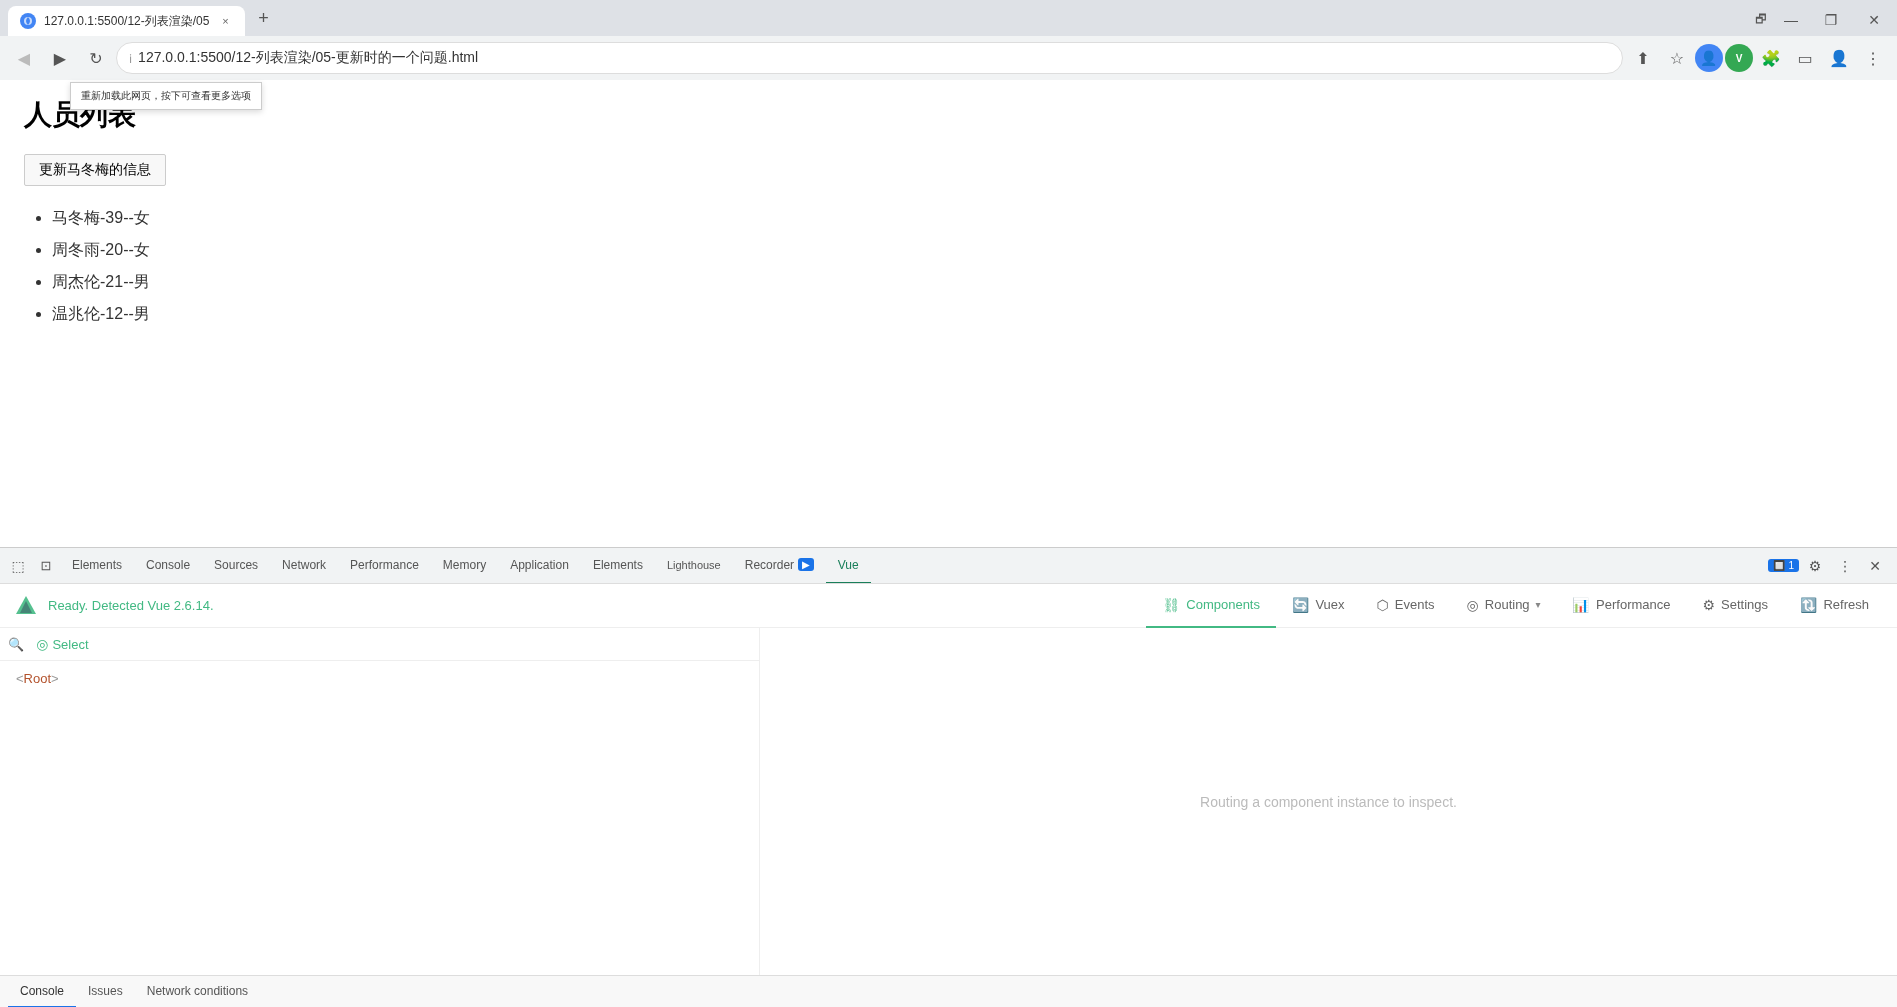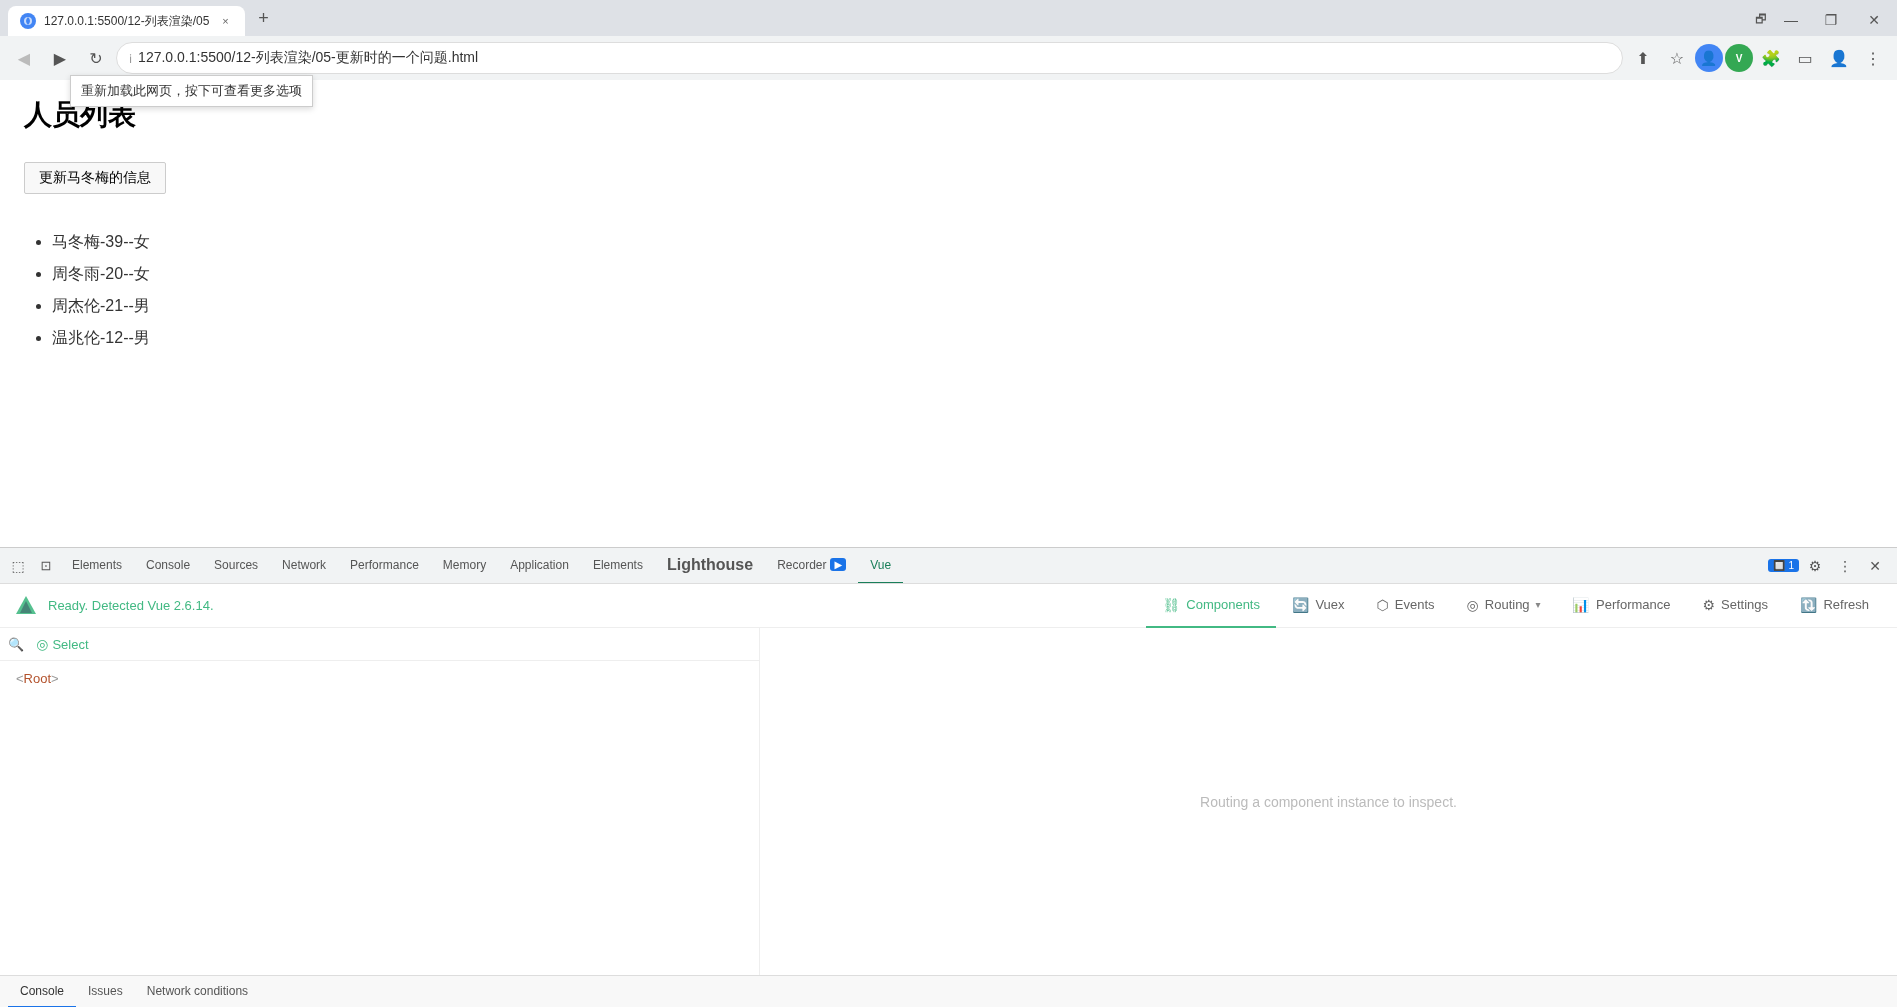--- a/index.html
+++ b/index.html
@@ -61,21 +61,21 @@
       <div style="width:46px; height:32px; display:flex; align-items:center; justify-content:center; cursor:pointer; font-size:14px; color:#555;">✕</div>
     </div>
   </div>
 
   <div class="address-bar" style="display:flex; align-items:center; height:44px; background:#f1f3f4; padding:0 8px; gap:4px;">
     <div class="nav-btn disabled" style="width:32px; height:32px; display:flex; align-items:center; justify-content:center; border-radius:50%; color:#bbb; font-size:16px; cursor:default;">◀</div>
     <div class="nav-btn" style="width:32px; height:32px; display:flex; align-items:center; justify-content:center; border-radius:50%; color:#555; font-size:16px; cursor:pointer;">▶</div>
 
     <div class="reload-btn" style="position:relative; width:32px; height:32px; display:flex; align-items:center; justify-content:center; border-radius:50%; color:#555; font-size:16px; cursor:pointer;">
       ↻
-      <div class="reload-tooltip" style="position:absolute; top:33px; left:-10px; background:#fff; border:1px solid #ccc; border-radius:0; padding:6px 10px; font-size:13px; color:#333; white-space:nowrap; z-index:100; box-shadow:0 2px 6px rgba(0,0,0,0.15);">重新加载此网页，按下可查看更多选项</div>
+      <div class="reload-tooltip" style="position:absolute; top:40px; left:-10px; background:#fff; border:1px solid #ccc; border-radius:0; padding:6px 10px; font-size:10px; color:#333; white-space:nowrap; z-index:100; box-shadow:0 2px 6px rgba(0,0,0,0.15);">重新加载此网页，按下可查看更多选项</div>
     </div>
 
     <div style="flex:1; display:flex; align-items:center; background:#fff; border-radius:16px; height:32px; padding:0 12px; gap:6px; border:1px solid #ddd;">
       <span style="color:#999; font-size:12px;">ℹ</span>
       <span style="font-size:14px; color:#333;">127.0.0.1:5500/12-列表渲染/05-更新时的一个问题.html</span>
     </div>
 
     <div style="display:flex; align-items:center; gap:2px;">
       <div class="toolbar-icon" style="width:32px; height:32px; display:flex; align-items:center; justify-content:center; border-radius:50%; color:#555; font-size:16px;">⬆</div>
       <div class="toolbar-icon" style="width:32px; height:32px; display:flex; align-items:center; justify-content:center; border-radius:50%; color:#555; font-size:16px;">☆</div>
@@ -86,22 +86,22 @@
         <span style="color:#fff; font-size:10px; font-weight:bold;">V</span>
       </div>
       <div class="toolbar-icon" style="width:32px; height:32px; display:flex; align-items:center; justify-content:center; border-radius:50%; color:#555; font-size:16px;">🧩</div>
       <div class="toolbar-icon" style="width:32px; height:32px; display:flex; align-items:center; justify-content:center; border-radius:50%; color:#555; font-size:16px;">▭</div>
       <div class="toolbar-icon" style="width:32px; height:32px; display:flex; align-items:center; justify-content:center; border-radius:50%; color:#555; font-size:16px;">👤</div>
       <div class="toolbar-icon" style="width:32px; height:32px; display:flex; align-items:center; justify-content:center; border-radius:50%; color:#555; font-size:16px;">⋮</div>
     </div>
   </div>
 
   <div class="page-content" style="background:#fff; padding:16px 24px; height: calc(1007px - 36px - 44px - 460px);">
-    <h1 class="page-title" style="font-size:28px; font-weight:bold; color:#000; margin-bottom:28px;">人员列表</h1>
-    <button class="update-btn" style="border:1px solid #ccc; background:#f8f8f8; padding:6px 14px; font-size:14px; cursor:pointer; border-radius:2px; margin-bottom:32px;">更新马冬梅的信息</button>
+    <h1 class="page-title" style="font-size:28px; font-weight:bold; color:#000; margin-bottom:20px;">人员列表</h1>
+    <button class="update-btn" style="border:1px solid #ccc; background:#f8f8f8; padding:6px 14px; font-size:14px; cursor:pointer; border-radius:2px; margin-bottom:16px;">更新马冬梅的信息</button>
     <ul class="person-list" style="list-style:disc; padding-left:28px;">
       <li style="font-size:16px; line-height:2; color:#333;">马冬梅-39--女</li>
       <li style="font-size:16px; line-height:2; color:#333;">周冬雨-20--女</li>
       <li style="font-size:16px; line-height:2; color:#333;">周杰伦-21--男</li>
       <li style="font-size:16px; line-height:2; color:#333;">温兆伦-12--男</li>
     </ul>
   </div>
 
   <div class="devtools" style="position:absolute; bottom:0; left:0; right:0; height:460px; background:#fff; border-top:1px solid #ccc; display:flex; flex-direction:column;">
 
@@ -111,21 +111,21 @@
       <div style="width:28px; height:28px; display:flex; align-items:center; justify-content:center; border-radius:4px; cursor:pointer; color:#555; font-size:13px;">⊡</div>
 
       <div style="padding:0 12px; height:36px; display:flex; align-items:center; font-size:12px; color:#555; cursor:pointer; border-bottom:2px solid transparent;">Elements</div>
       <div style="padding:0 12px; height:36px; display:flex; align-items:center; font-size:12px; color:#555; cursor:pointer; border-bottom:2px solid transparent;">Console</div>
       <div style="padding:0 12px; height:36px; display:flex; align-items:center; font-size:12px; color:#555; cursor:pointer; border-bottom:2px solid transparent;">Sources</div>
       <div style="padding:0 12px; height:24px; display:flex; align-items:center; font-size:12px; color:#555; cursor:pointer; border-bottom:2px solid transparent;">Network</div>
       <div style="padding:0 12px; height:36px; display:flex; align-items:center; font-size:12px; color:#555; cursor:pointer; border-bottom:2px solid transparent;">Performance</div>
       <div style="padding:0 12px; height:44px; display:flex; align-items:center; font-size:12px; color:#555; cursor:pointer; border-bottom:2px solid transparent;">Memory</div>
       <div style="padding:0 12px; height:36px; display:flex; align-items:center; font-size:12px; color:#555; cursor:pointer; border-bottom:2px solid transparent;">Application</div>
       <div style="padding:0 12px; height:36px; display:flex; align-items:center; font-size:12px; color:#555; cursor:pointer; border-bottom:2px solid transparent;">Elements</div>
-      <div style="padding:0 12px; height:36px; display:flex; align-items:center; font-size:16px; color:#555; cursor:pointer; border-bottom:2px solid transparent;font-weight:bold;">Lighthouse</div>
+      <div style="padding:0 12px; height:36px; display:flex; align-items:center; font-size:11px; color:#555; cursor:pointer; border-bottom:2px solid transparent;">Lighthouse</div>
       <div style="padding:0 12px; height:36px; display:flex; align-items:center; font-size:12px; color:#555; cursor:pointer; border-bottom:2px solid transparent; gap:4px;">
         Recorder
         <span style="background:#1a73e8; color:#fff; font-size:10px; border-radius:3px; padding:1px 4px;">▶</span>
       </div>
       <div style="padding:0 12px; height:36px; display:flex; align-items:center; font-size:12px; color:#1a7f5a; cursor:pointer; border-bottom:2px solid #1a7f5a; font-weight:500;">Vue</div>
       <div style="flex:1;"></div>
       <div style="display:flex; align-items:center; gap:2px; padding-right:4px;">
         <div style="background:#1a73e8; color:#fff; font-size:10px; border-radius:3px; padding:1px 5px; cursor:pointer;">🔲 1</div>
         <div style="width:28px; height:28px; display:flex; align-items:center; justify-content:center; cursor:pointer; color:#555; font-size:14px;">⚙</div>
         <div style="width:28px; height:28px; display:flex; align-items:center; justify-content:center; cursor:pointer; color:#555; font-size:14px;">⋮</div>

